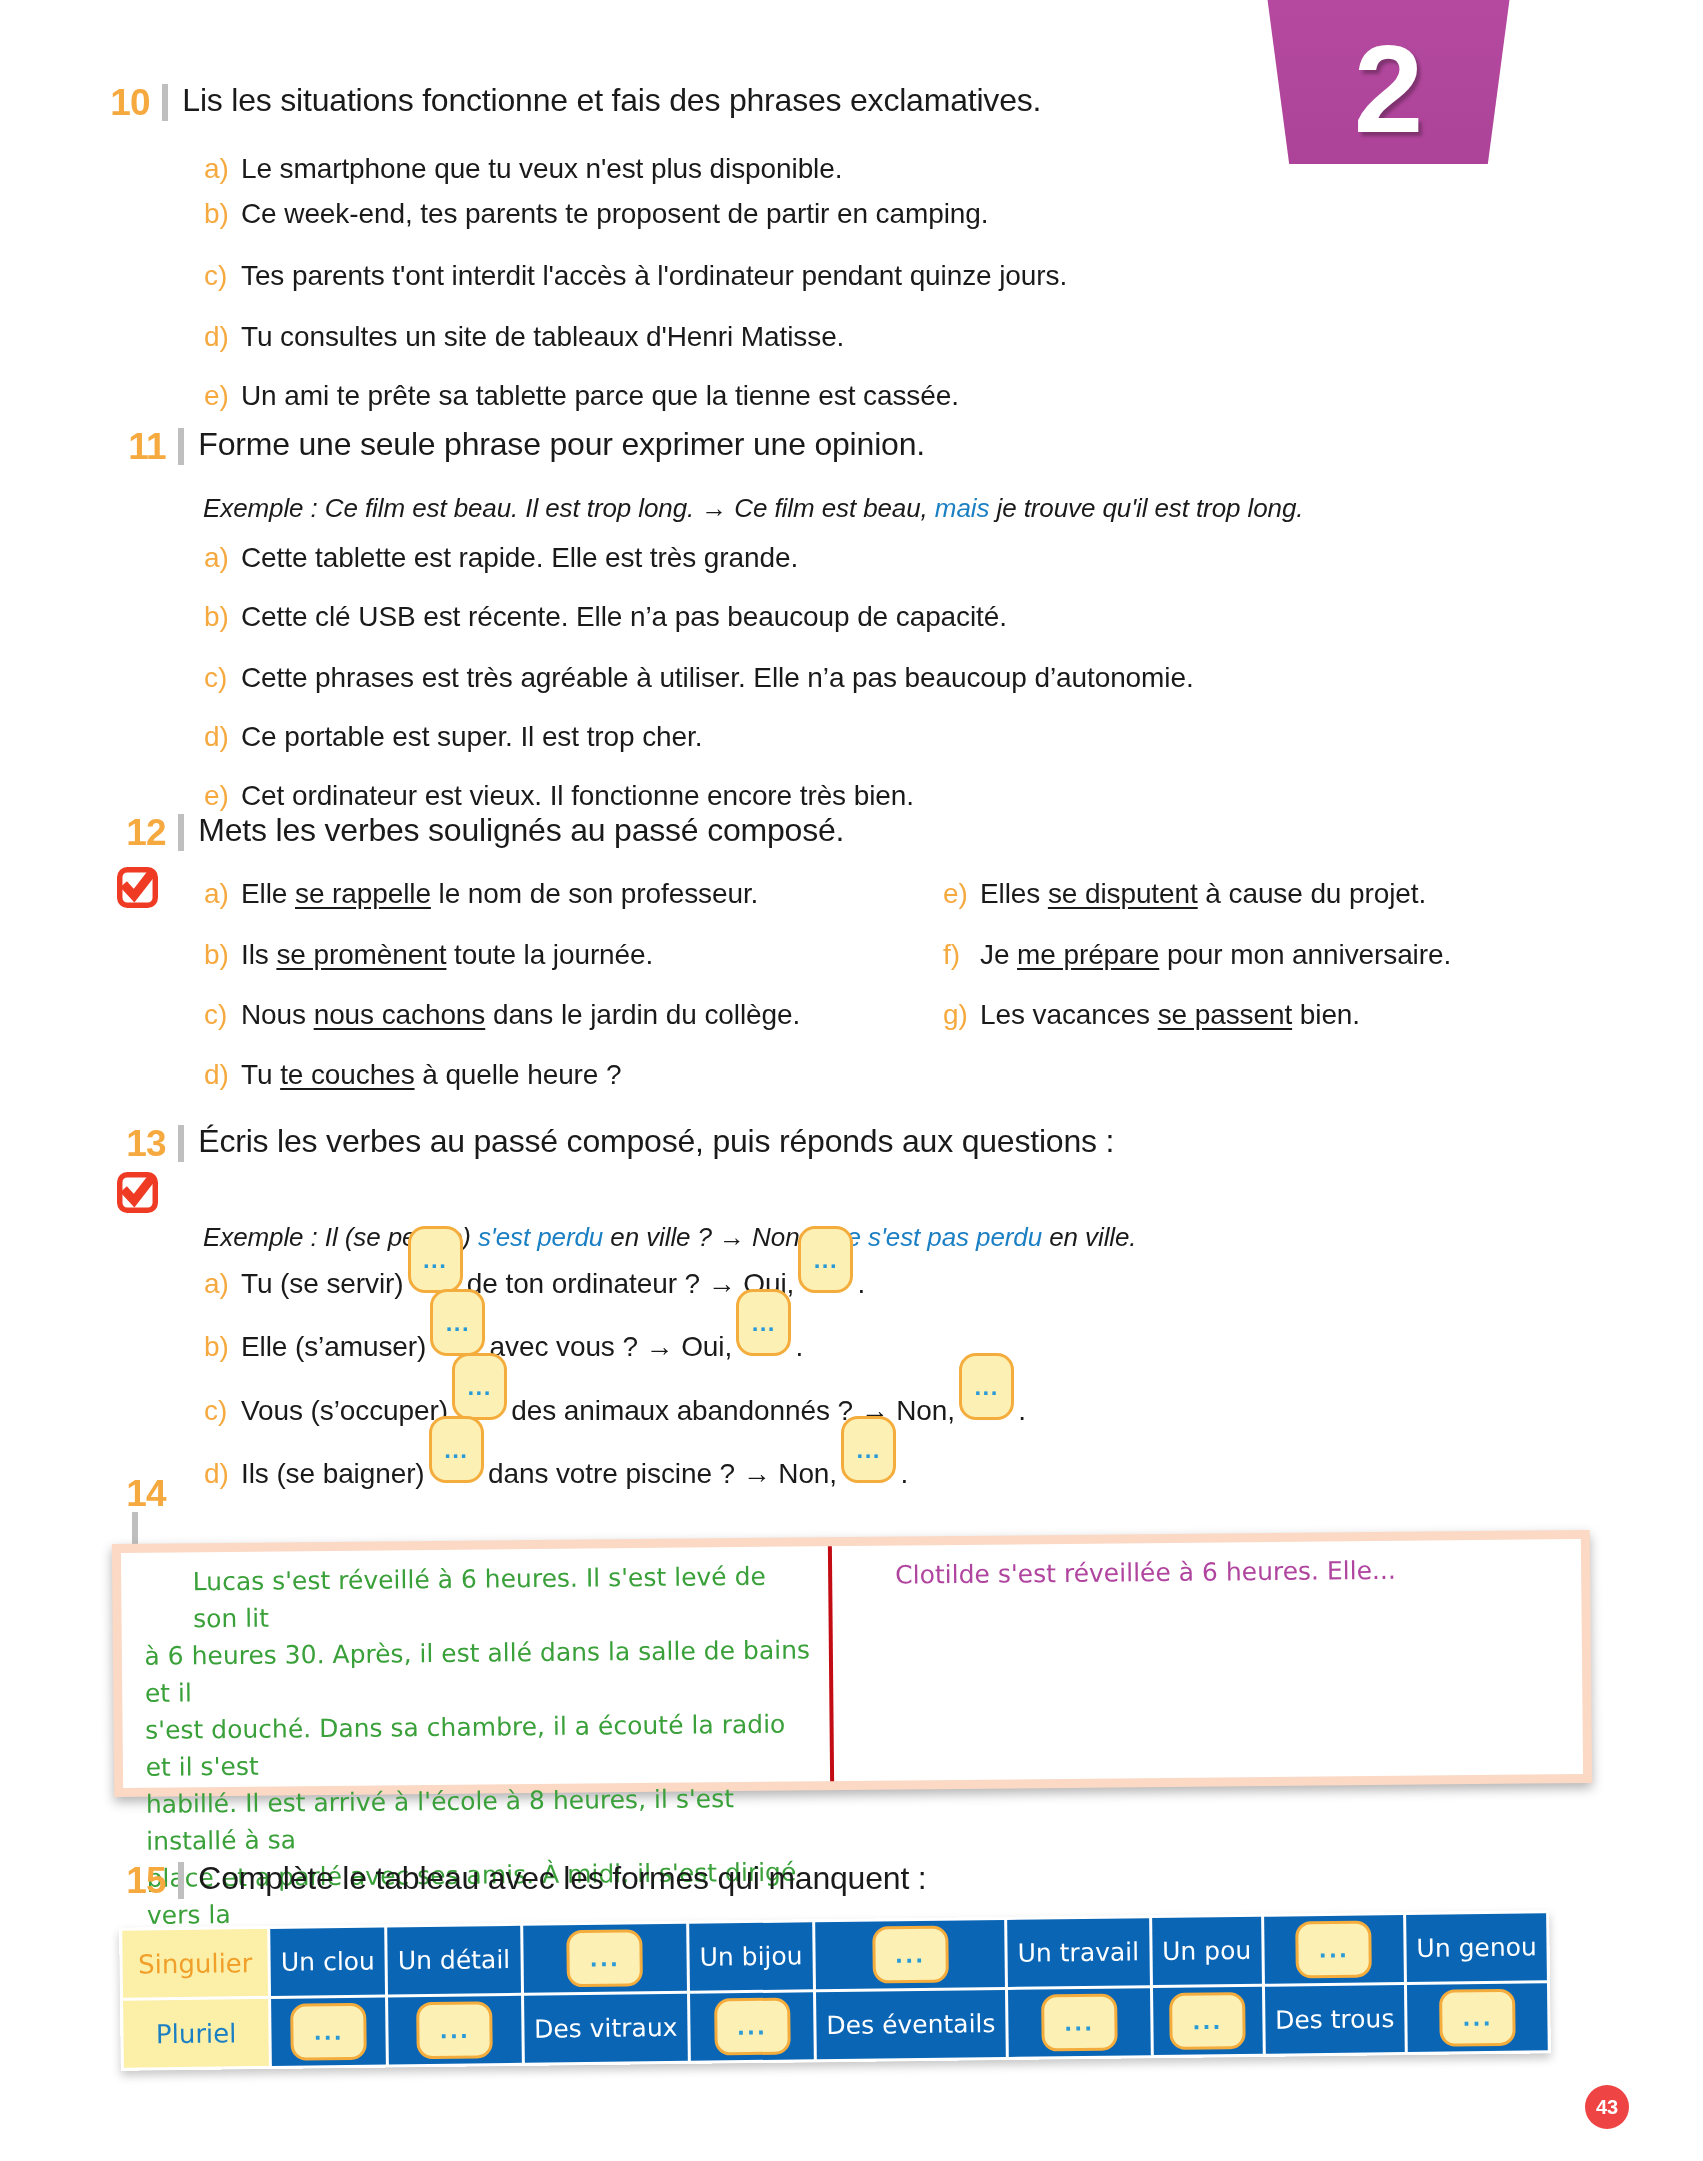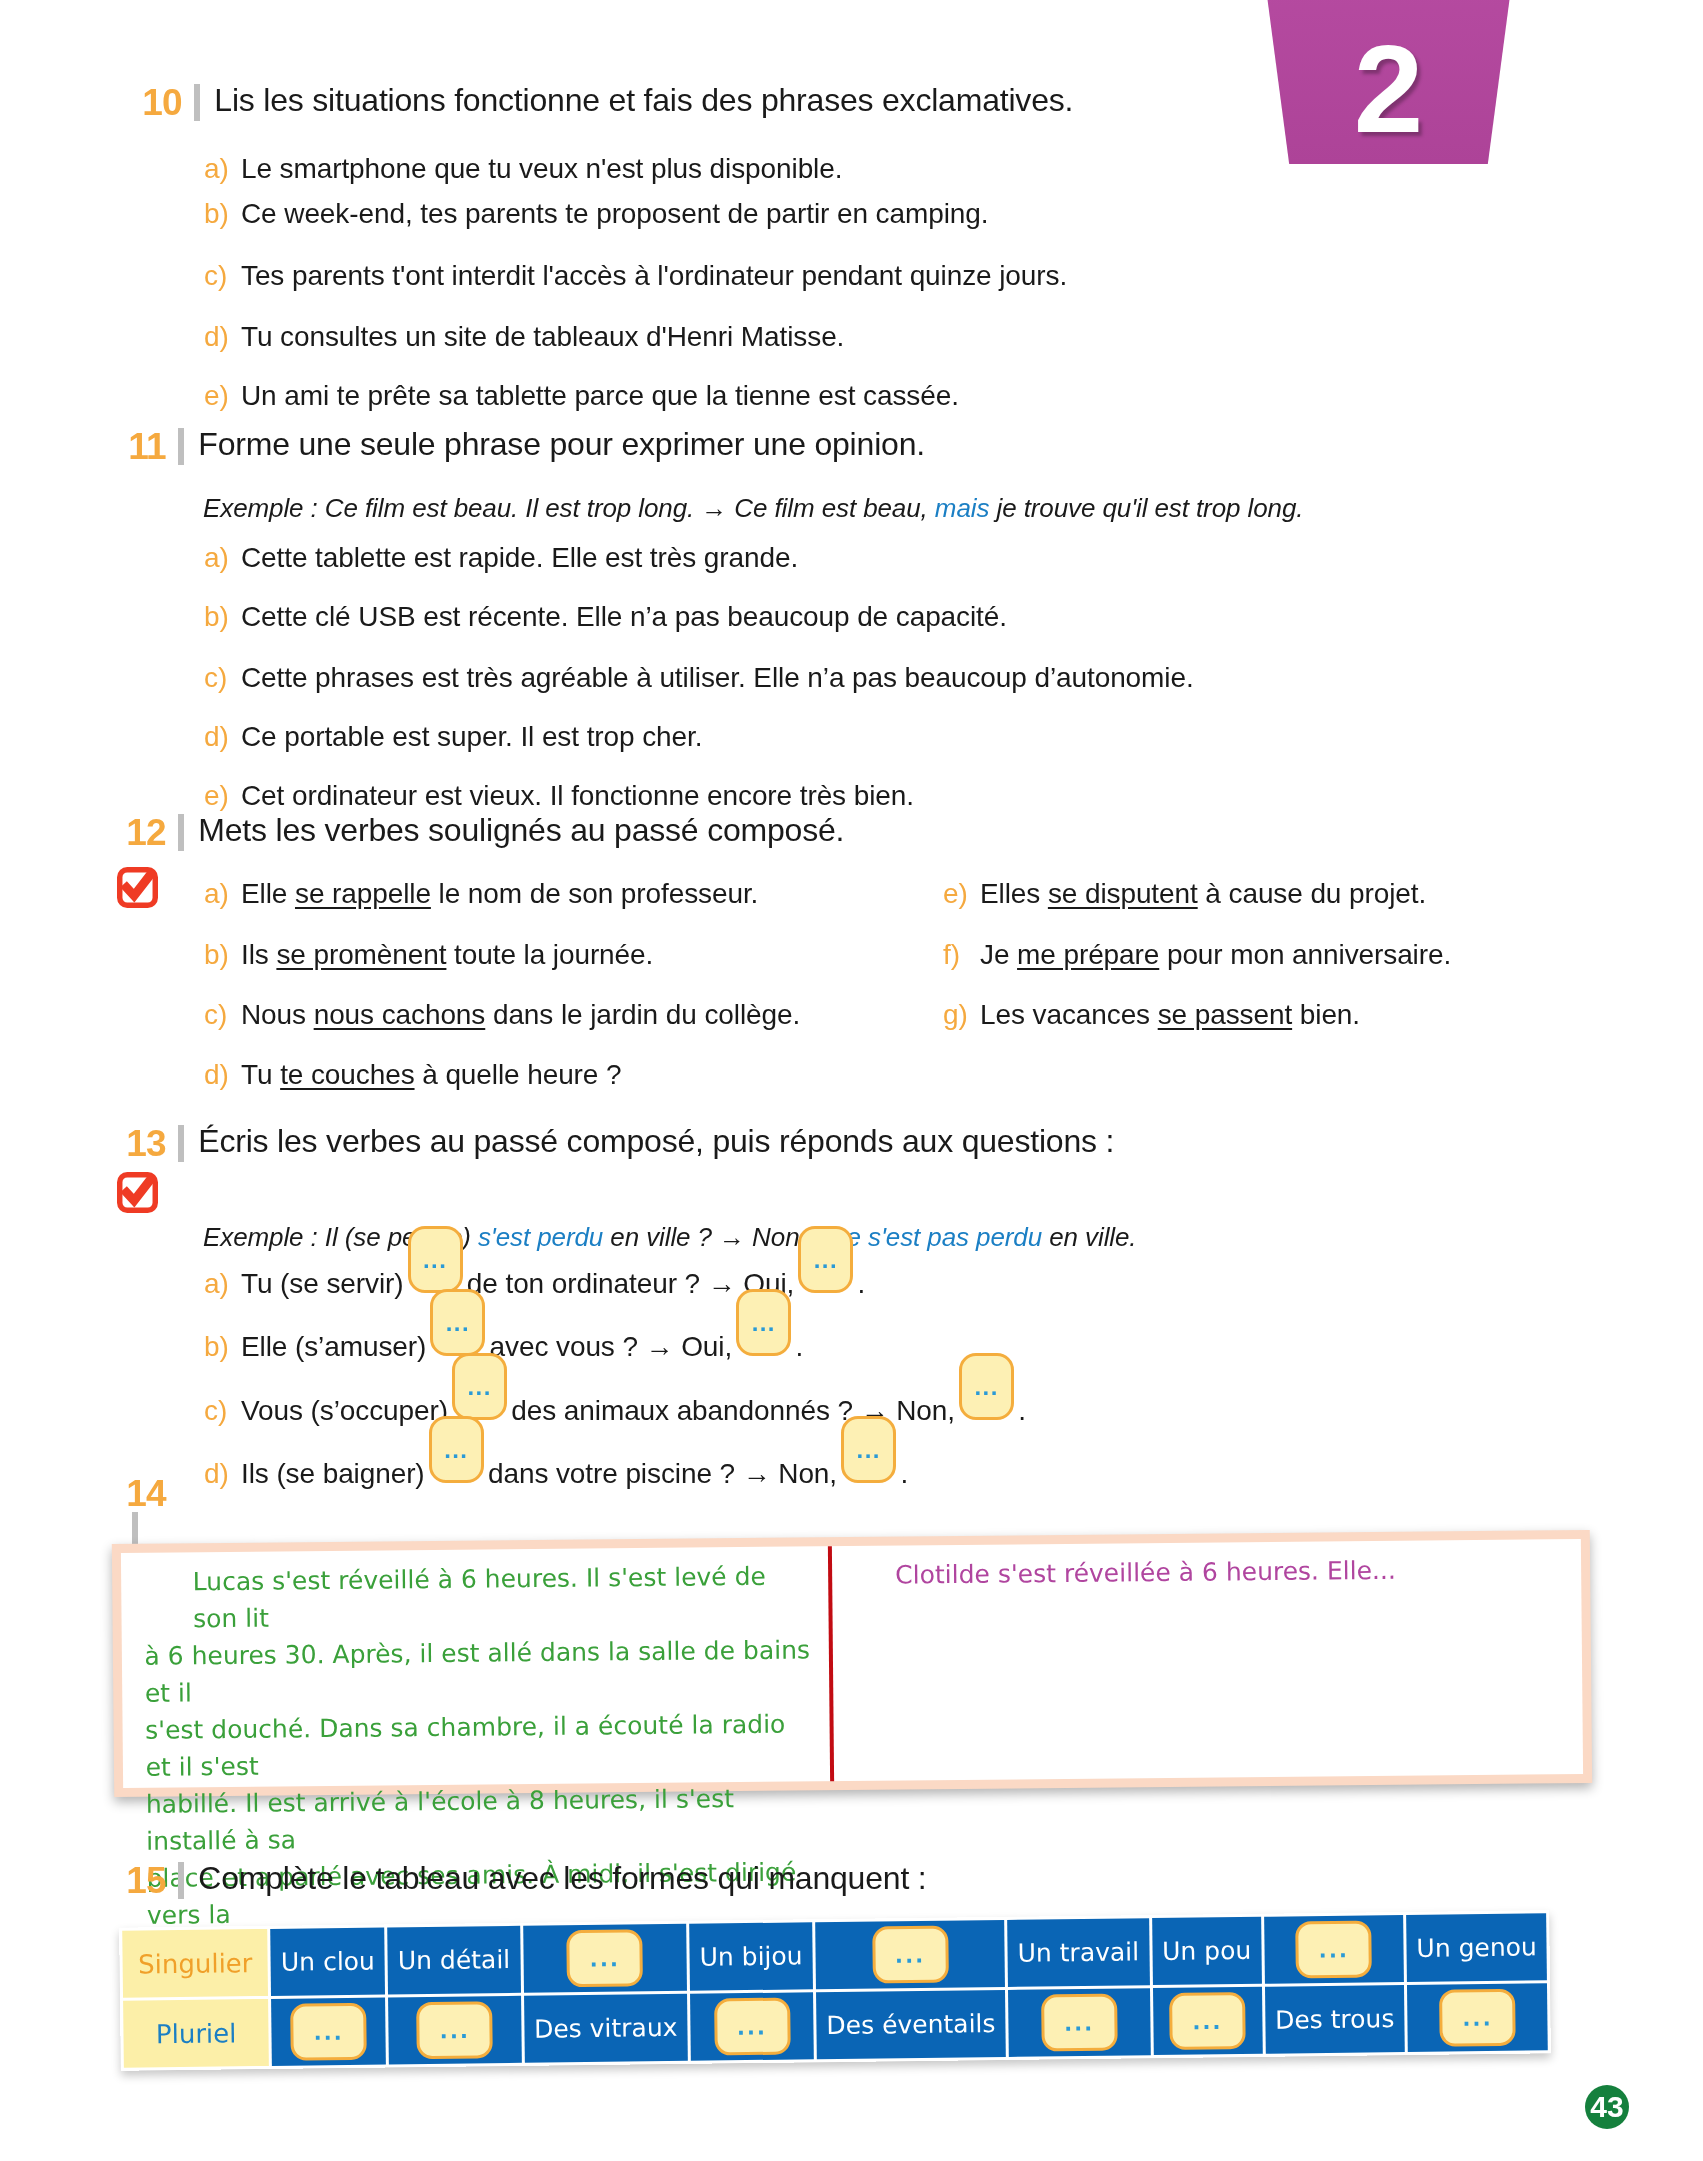--- a/index.html
+++ b/index.html
@@ -238,37 +238,37 @@
   }
 
   
   .page-badge {
     position: absolute;
     left: 1585px;
     top: 2085px;
     width: 44px;
     height: 44px;
     border-radius: 50%;
-    background: #15803d;
+    background: #ef4444;
     color: #ffffff;
-    font-size: 30px;
+    font-size: 20px;
     font-weight: bold;
     display: flex;
     align-items: center;
     justify-content: center;
   }
 </style>
 </head>
 <body>
 
 <div class="chapter-tab">
   <div class="chapter-tab-num">2</div>
 </div>
 
-<div class="ex-head" style="left:136px; top:84px;">
+<div class="ex-head" style="left:104px; top:84px;">
   <span class="ex-num">10</span>
   <span class="ex-bar"></span>
   <span class="ex-title">Lis les situations fonctionne et fais des phrases exclamatives.</span>
 </div>
 
 <div class="item" style="left:204px; top:153px;">
   <span class="letter">a)</span>
   <span class="txt">Le smartphone que tu veux n'est plus disponible.</span>
 </div>
 <div class="item" style="left:204px; top:198px;">

